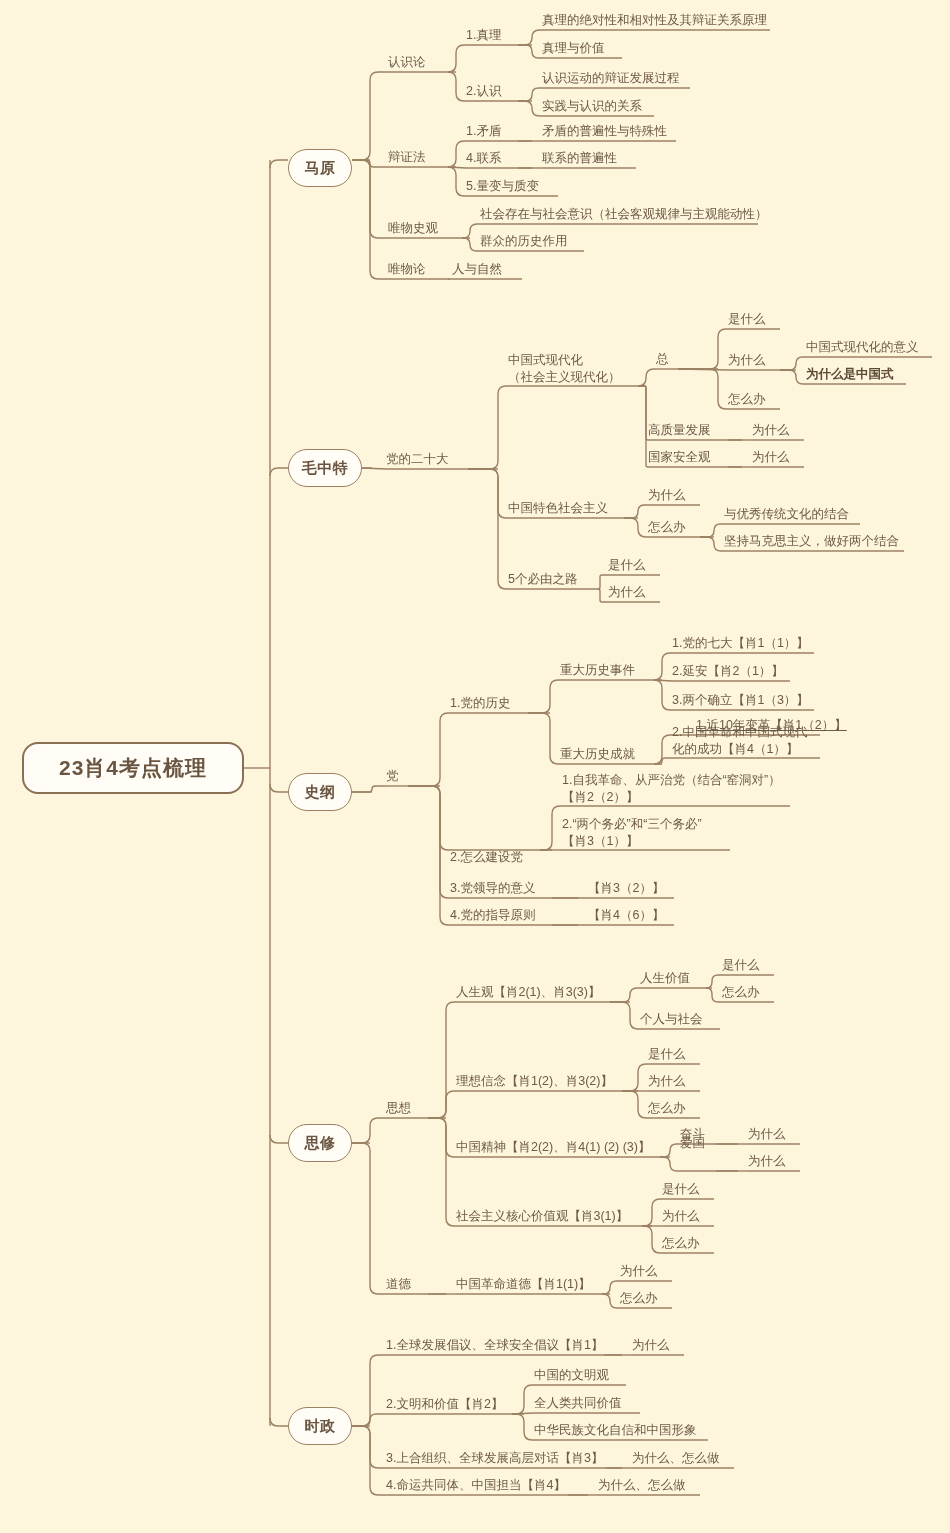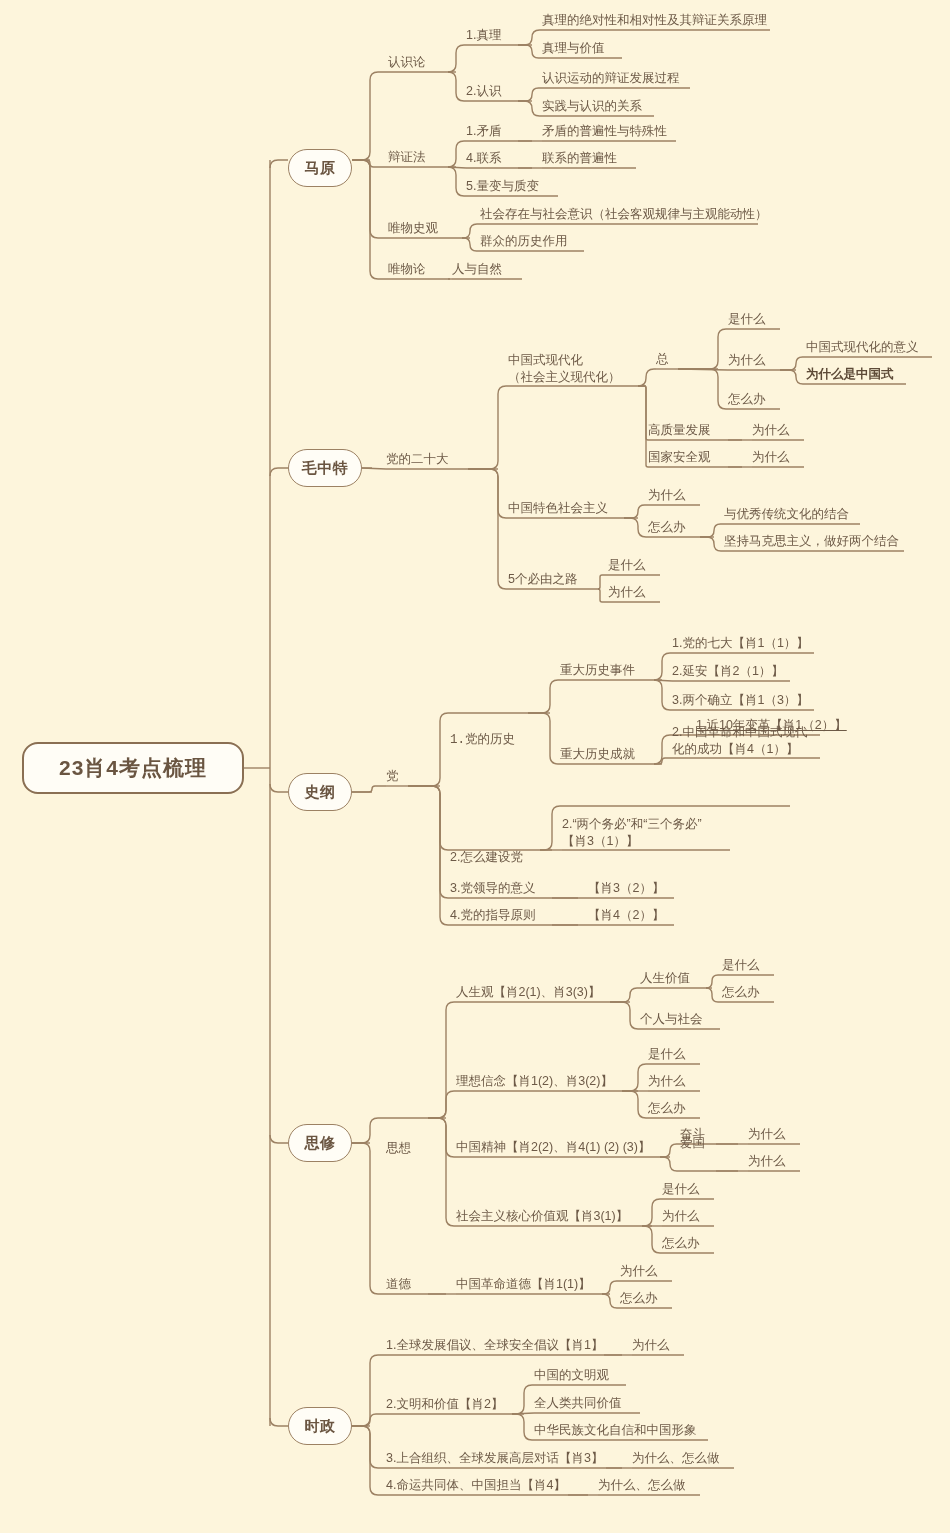--- a/index.html
+++ b/index.html
@@ -331,41 +331,45 @@
     <div class="node" style="left: 752px; top: 450px; width: 52px; height: 17px;">为什么</div>
     <div class="node" style="left: 508px; top: 501px; width: 116px; height: 17px;">中国特色社会主义</div>
     <div class="node" style="left: 648px; top: 488px; width: 52px; height: 17px;">为什么</div>
     <div class="node" style="left: 648px; top: 520px; width: 52px; height: 17px;">怎么办</div>
     <div class="node" style="left: 724px; top: 507px; width: 136px; height: 17px;">与优秀传统文化的结合</div>
     <div class="node" style="left: 724px; top: 534px; width: 180px; height: 17px;">坚持马克思主义，做好两个结合</div>
     <div class="node" style="left: 508px; top: 572px; width: 90px; height: 17px;">5个必由之路</div>
     <div class="node" style="left: 608px; top: 558px; width: 52px; height: 17px;">是什么</div>
     <div class="node" style="left: 608px; top: 585px; width: 52px; height: 17px;">为什么</div>
     <div class="node" style="left: 386px; top: 769px; width: 22px; height: 17px;">党</div>
-    <div class="node" style="left: 450px; top: 733px; width: 78px; height: 17px; font-family: Liberation Mono, monospace;">1.党的历史</div>
+    <div class="node" style="left: 450px; top: 696px; width: 78px; height: 17px;">1.党的历史</div>
     <div class="node" style="left: 560px; top: 663px; width: 94px; height: 17px;">重大历史事件</div>
     <div class="node" style="left: 672px; top: 636px; width: 142px; height: 17px;">1.党的七大【肖1（1）】</div>
     <div class="node" style="left: 672px; top: 664px; width: 118px; height: 17px;">2.延安【肖2（1）】</div>
     <div class="node" style="left: 672px; top: 693px; width: 142px; height: 17px;">3.两个确立【肖1（3）】</div>
     <div class="node" style="left: 560px; top: 747px; width: 94px; height: 17px;">重大历史成就</div>
     <div class="node" style="left: 696px; top: 718px; width: 148px; height: 17px; text-decoration: underline;">1.近10年变革【肖1（2）】</div>
     <div class="node two" style="left: 672px; top: 724px; width: 148px; height: 34px;">
       <div>2.中国革命和中国式现代</div>
       <div>化的成功【肖4（1）】</div>
     </div>
     <div class="node" style="left: 450px; top: 833px; width: 90px; height: 17px; margin-top: 17px;">2.怎么建设党</div>
+    <div class="node two" style="left: 562px; top: 772px; width: 228px; height: 34px;">
+      <div>1.自我革命、从严治党（结合“窑洞对”）</div>
+      <div>【肖2（2）】</div>
+    </div>
     <div class="node two" style="left: 562px; top: 816px; width: 168px; height: 34px;">
       <div>2.“两个务必”和“三个务必”</div>
       <div>【肖3（1）】</div>
     </div>
     <div class="node" style="left: 450px; top: 881px; width: 102px; height: 17px;">3.党领导的意义</div>
     <div class="node" style="left: 588px; top: 881px; width: 86px; height: 17px;">【肖3（2）】</div>
     <div class="node" style="left: 450px; top: 908px; width: 102px; height: 17px;">4.党的指导原则</div>
-    <div class="node" style="left: 588px; top: 908px; width: 86px; height: 17px;">【肖4（2）】</div>
-    <div class="node" style="left: 386px; top: 1101px; width: 42px; height: 17px; margin-top: 40px;">思想</div>
+    <div class="node" style="left: 588px; top: 908px; width: 86px; height: 17px;">【肖4（6）】</div>
+    <div class="node" style="left: 386px; top: 1101px; width: 42px; height: 17px;">思想</div>
     <div class="node" style="left: 456px; top: 985px; width: 154px; height: 17px;">人生观【肖2(1)、肖3(3)】</div>
     <div class="node" style="left: 640px; top: 971px; width: 66px; height: 17px;">人生价值</div>
     <div class="node" style="left: 722px; top: 958px; width: 52px; height: 17px;">是什么</div>
     <div class="node" style="left: 722px; top: 985px; width: 52px; height: 17px;">怎么办</div>
     <div class="node" style="left: 640px; top: 1012px; width: 80px; height: 17px;">个人与社会</div>
     <div class="node" style="left: 456px; top: 1074px; width: 166px; height: 17px;">理想信念【肖1(2)、肖3(2)】</div>
     <div class="node" style="left: 648px; top: 1047px; width: 52px; height: 17px;">是什么</div>
     <div class="node" style="left: 648px; top: 1074px; width: 52px; height: 17px;">为什么</div>
     <div class="node" style="left: 648px; top: 1101px; width: 52px; height: 17px;">怎么办</div>
     <div class="node" style="left: 456px; top: 1140px; width: 204px; height: 17px;">中国精神【肖2(2)、肖4(1) (2) (3)】</div>

